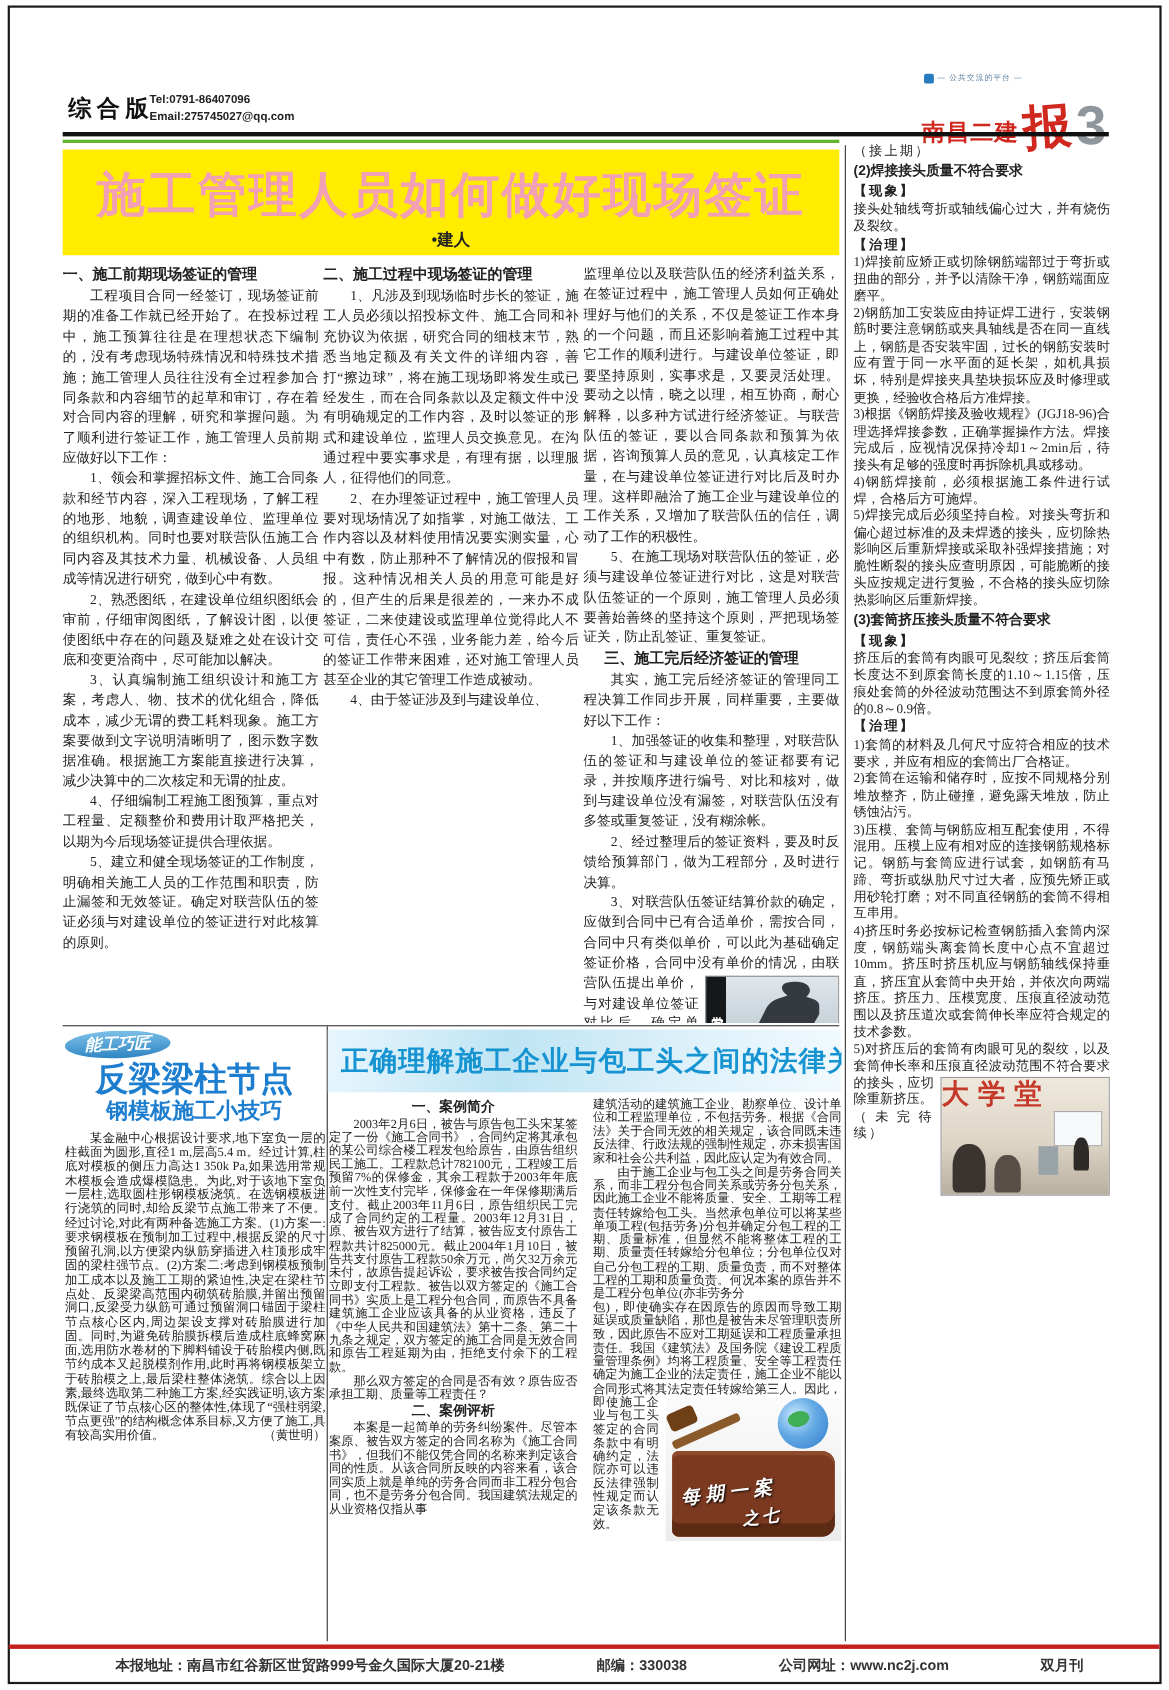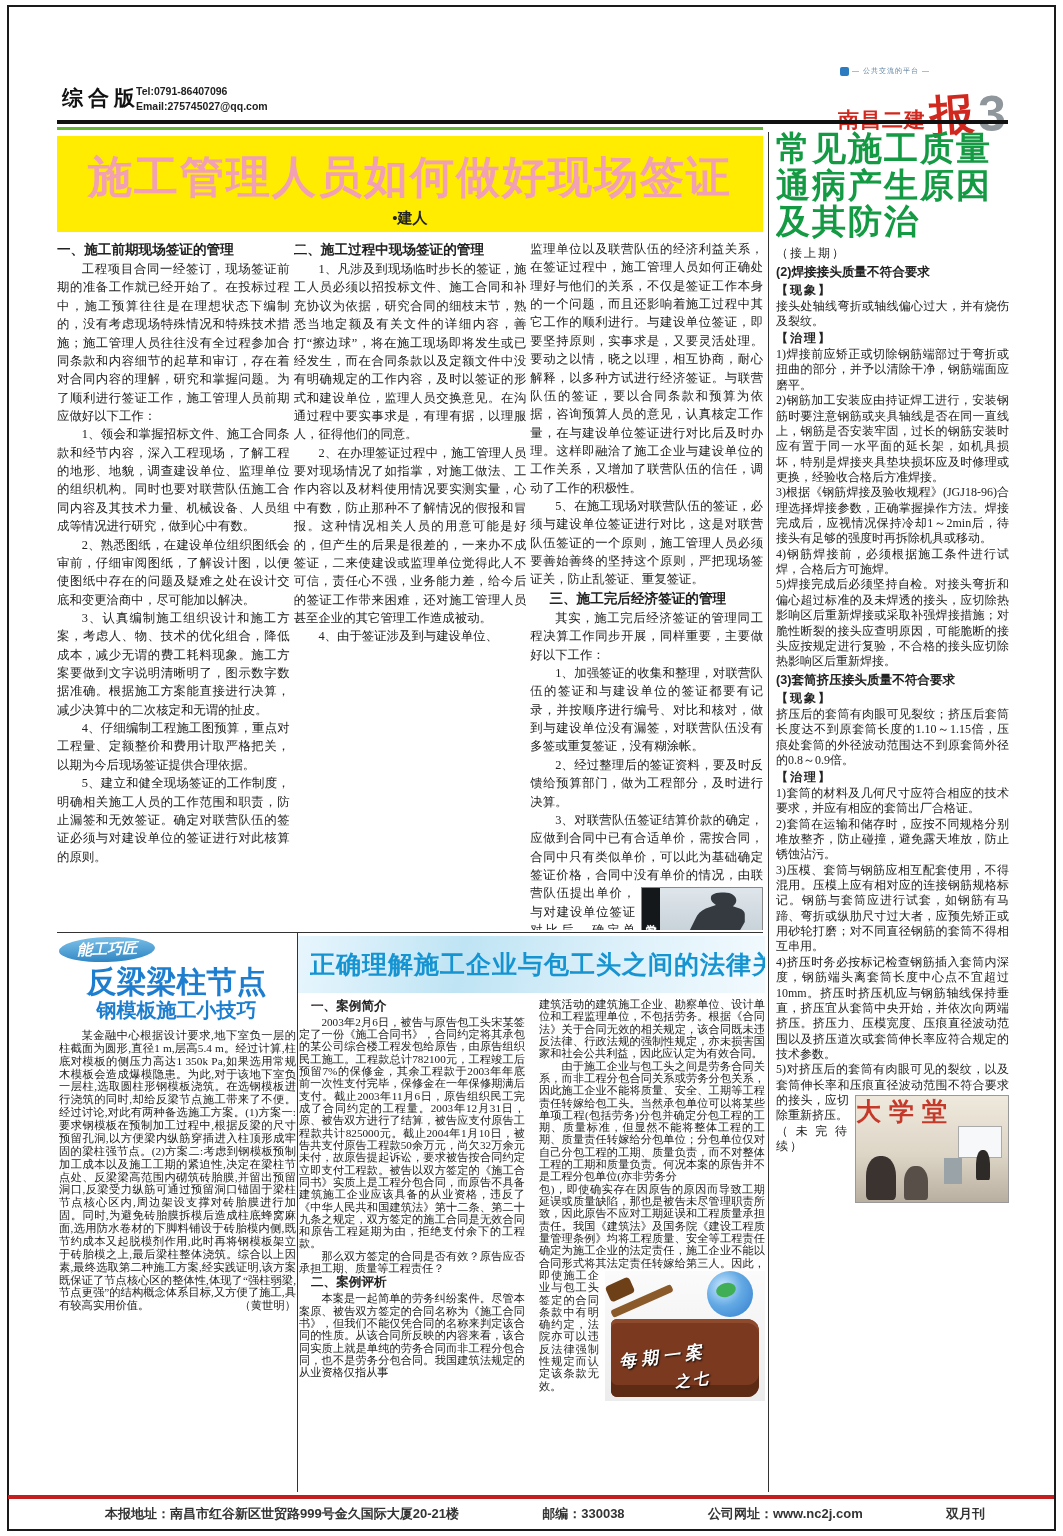--- a/index.html
+++ b/index.html
@@ -75,21 +75,21 @@
   .author{float:right;}
   
   .law-banner{position:absolute;left:298px;top:936px;width:467px;height:57px;overflow:hidden;
               background:linear-gradient(100deg,#e8f6fd 0%,#bfe4f4 35%,#def1fa 70%,#f2fafe 100%);
               display:flex;align-items:center;gap:6px;padding-left:6px;box-sizing:border-box;}
   .law-title{font-family:"Liberation Sans","DejaVu Sans",sans-serif;font-weight:bold;color:#1694d2;
              font-size:25px;letter-spacing:1px;white-space:nowrap;}
   .law-cols{position:absolute;left:299px;top:998px;width:466px;height:492px;display:flex;gap:14px;overflow:hidden;}
   .lcol{flex:1;overflow:hidden;font-size:11.2px;line-height:1.1;text-align:justify;}
   .lcol p{margin:0;}
-  .law-head{text-align:left;font-family:"Liberation Sans",sans-serif;font-weight:bold;font-size:12.6px;
+  .law-head{text-align:center;font-family:"Liberation Sans",sans-serif;font-weight:bold;font-size:12.6px;
             text-indent:0;padding:2px 12px;}
   
   .case-img{float:right;width:160px;height:130px;margin:2px 0 0 6px;position:relative;overflow:hidden;
             background:linear-gradient(180deg,#fbfbfb,#ececec);}
   .book{position:absolute;bottom:4px;left:6px;width:148px;height:78px;background:#7b3a20;
         border-radius:6px 12px 12px 6px;box-shadow:inset 0 -12px 0 #5d2a14, inset 0 4px 0 #8d4a2c;}
   .globe{position:absolute;top:0px;right:12px;width:46px;height:46px;border-radius:50%;
          background:radial-gradient(circle at 35% 35%,#cdeaff 0%,#63a9e4 45%,#2f7ccc 100%);}
   .globe::after{content:"";position:absolute;left:9px;top:12px;width:20px;height:14px;border-radius:50%;
          background:#3fae54;transform:rotate(-15deg);}
@@ -167,25 +167,20 @@
               <rect x="0" y="46" width="60" height="14" fill="#77818a"></rect>
               <path d="M38 4c4 0 7 3 7 7 0 2-1 4-2 5l4 2c2 1 3 3 3 5v7l-5 13 4 11H18l4-9-6-3 5-15c1-4 3-7 6-9l6-3c-2-2-3-4-3-6 0-4 3-5 8-5z" fill="#343a40"></path>
             </svg>
           </span><span>单价的情况，由联营队伍提出单价，与对建设单位签证对比后，确定单价。</span>
       </p>
     </div>
   </div>
 
   <div class="vrule-main"></div>
   <div class="right-col">
-    <div class="right-title">
-      <div>常见施工质量</div>
-      <div>通病产生原因</div>
-      <div>及其防治</div>
-    </div>
     <div>
         <p class="r-pre">（接上期）</p>
         <p class="r-h2">(2)焊接接头质量不符合要求</p>
         <p class="r-lab">【现象】</p>
         <p class="r-p">接头处轴线弯折或轴线偏心过大，并有烧伤及裂纹。</p>
         <p class="r-lab">【治理】</p>
         <p class="r-p">1)焊接前应矫正或切除钢筋端部过于弯折或扭曲的部分，并予以清除干净，钢筋端面应磨平。</p>
         <p class="r-p">2)钢筋加工安装应由持证焊工进行，安装钢筋时要注意钢筋或夹具轴线是否在同一直线上，钢筋是否安装牢固，过长的钢筋安装时应有置于同一水平面的延长架，如机具损坏，特别是焊接夹具垫块损坏应及时修理或更换，经验收合格后方准焊接。</p>
         <p class="r-p">3)根据《钢筋焊接及验收规程》(JGJ18-96)合理选择焊接参数，正确掌握操作方法。焊接完成后，应视情况保持冷却1～2min后，待接头有足够的强度时再拆除机具或移动。</p>
         <p class="r-p">4)钢筋焊接前，必须根据施工条件进行试焊，合格后方可施焊。</p>

